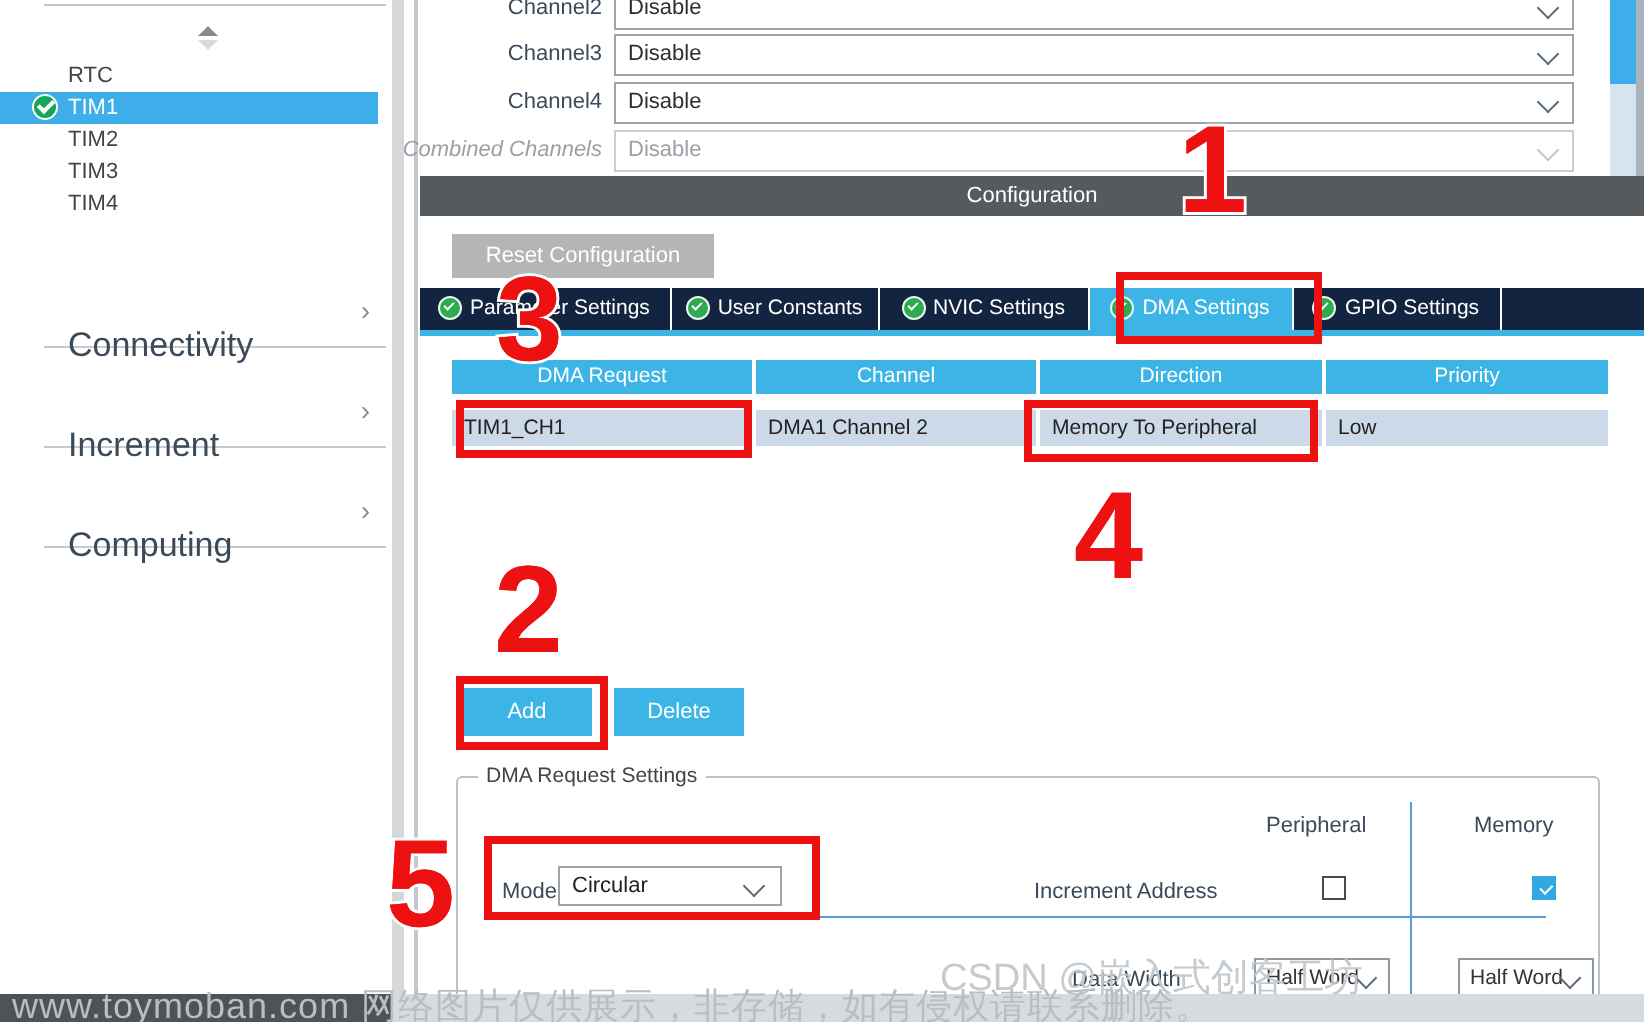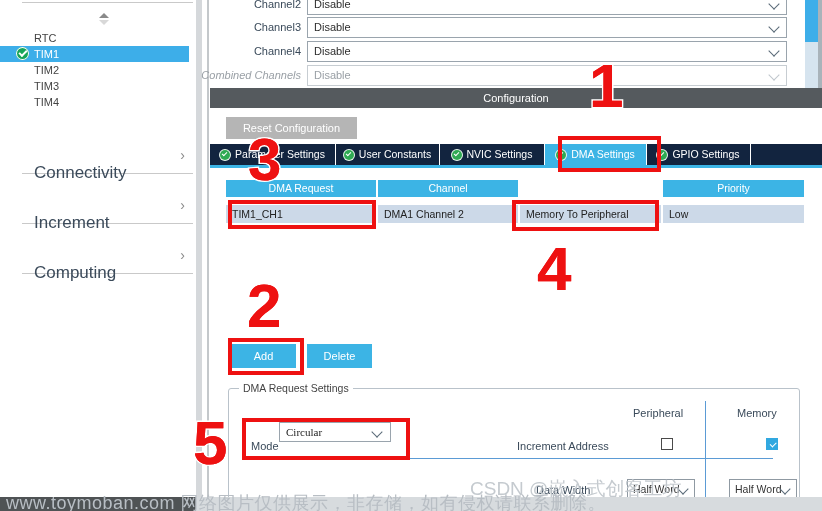--- a/index.html
+++ b/index.html
@@ -340,20 +340,23 @@
     <div class="tabbar-underline"></div>
 
     <div class="dma-table">
       <div class="dma-head">
         <div class="hcell" style="left:0;width:152px;">
           <span>DMA Request</span>
         </div>
         <div class="hcell" style="left:152px;width:142px;">
           <span>Channel</span>
         </div>
+        <div class="hcell" style="left:294px;width:143px;">
+          <span>Direction</span>
+        </div>
         <div class="hcell" style="left:437px;width:141px;border-right:none;">
           <span>Priority</span>
         </div>
       </div>
       <div class="dma-row">
         <div class="dcell" style="left:0;width:152px;">
           <span>TIM1_CH1</span>
         </div>
         <div class="dcell" style="left:152px;width:142px;">
           <span>DMA1 Channel 2</span>
@@ -377,21 +380,21 @@
     <div class="groupbox">
       <span class="legend">DMA Request Settings</span>
 
       <span class="gb-col-head" style="left:404px;top:18px;">Peripheral</span>
       <span class="gb-col-head" style="left:508px;top:18px;">Memory</span>
 
       <div class="gb-vline" style="left:476px;top:12px;height:98px;"></div>
       <div class="gb-hline" style="left:28px;top:69px;width:516px;"></div>
 
       <span class="mode-label" style="left:22px;top:51px;">Mode</span>
-      <div class="mode-select" style="left:50px;top:33px;font-family:Liberation Serif, serif;">
+      <div class="mode-select" style="left:50px;top:44px;">
         <span class="mtext">Circular</span>
         <span class="mcaret"></span>
       </div>
 
       <span class="row-label" style="left:288px;top:51px;">Increment Address</span>
       <span class="cb off" style="left:432px;top:49px;"></span>
       <span class="cb on" style="left:537px;top:49px;"></span>
 
       <span class="row-label" style="left:307px;top:95px;">Data Width</span>
       <div class="dw-select" style="left:398px;top:90px;">

